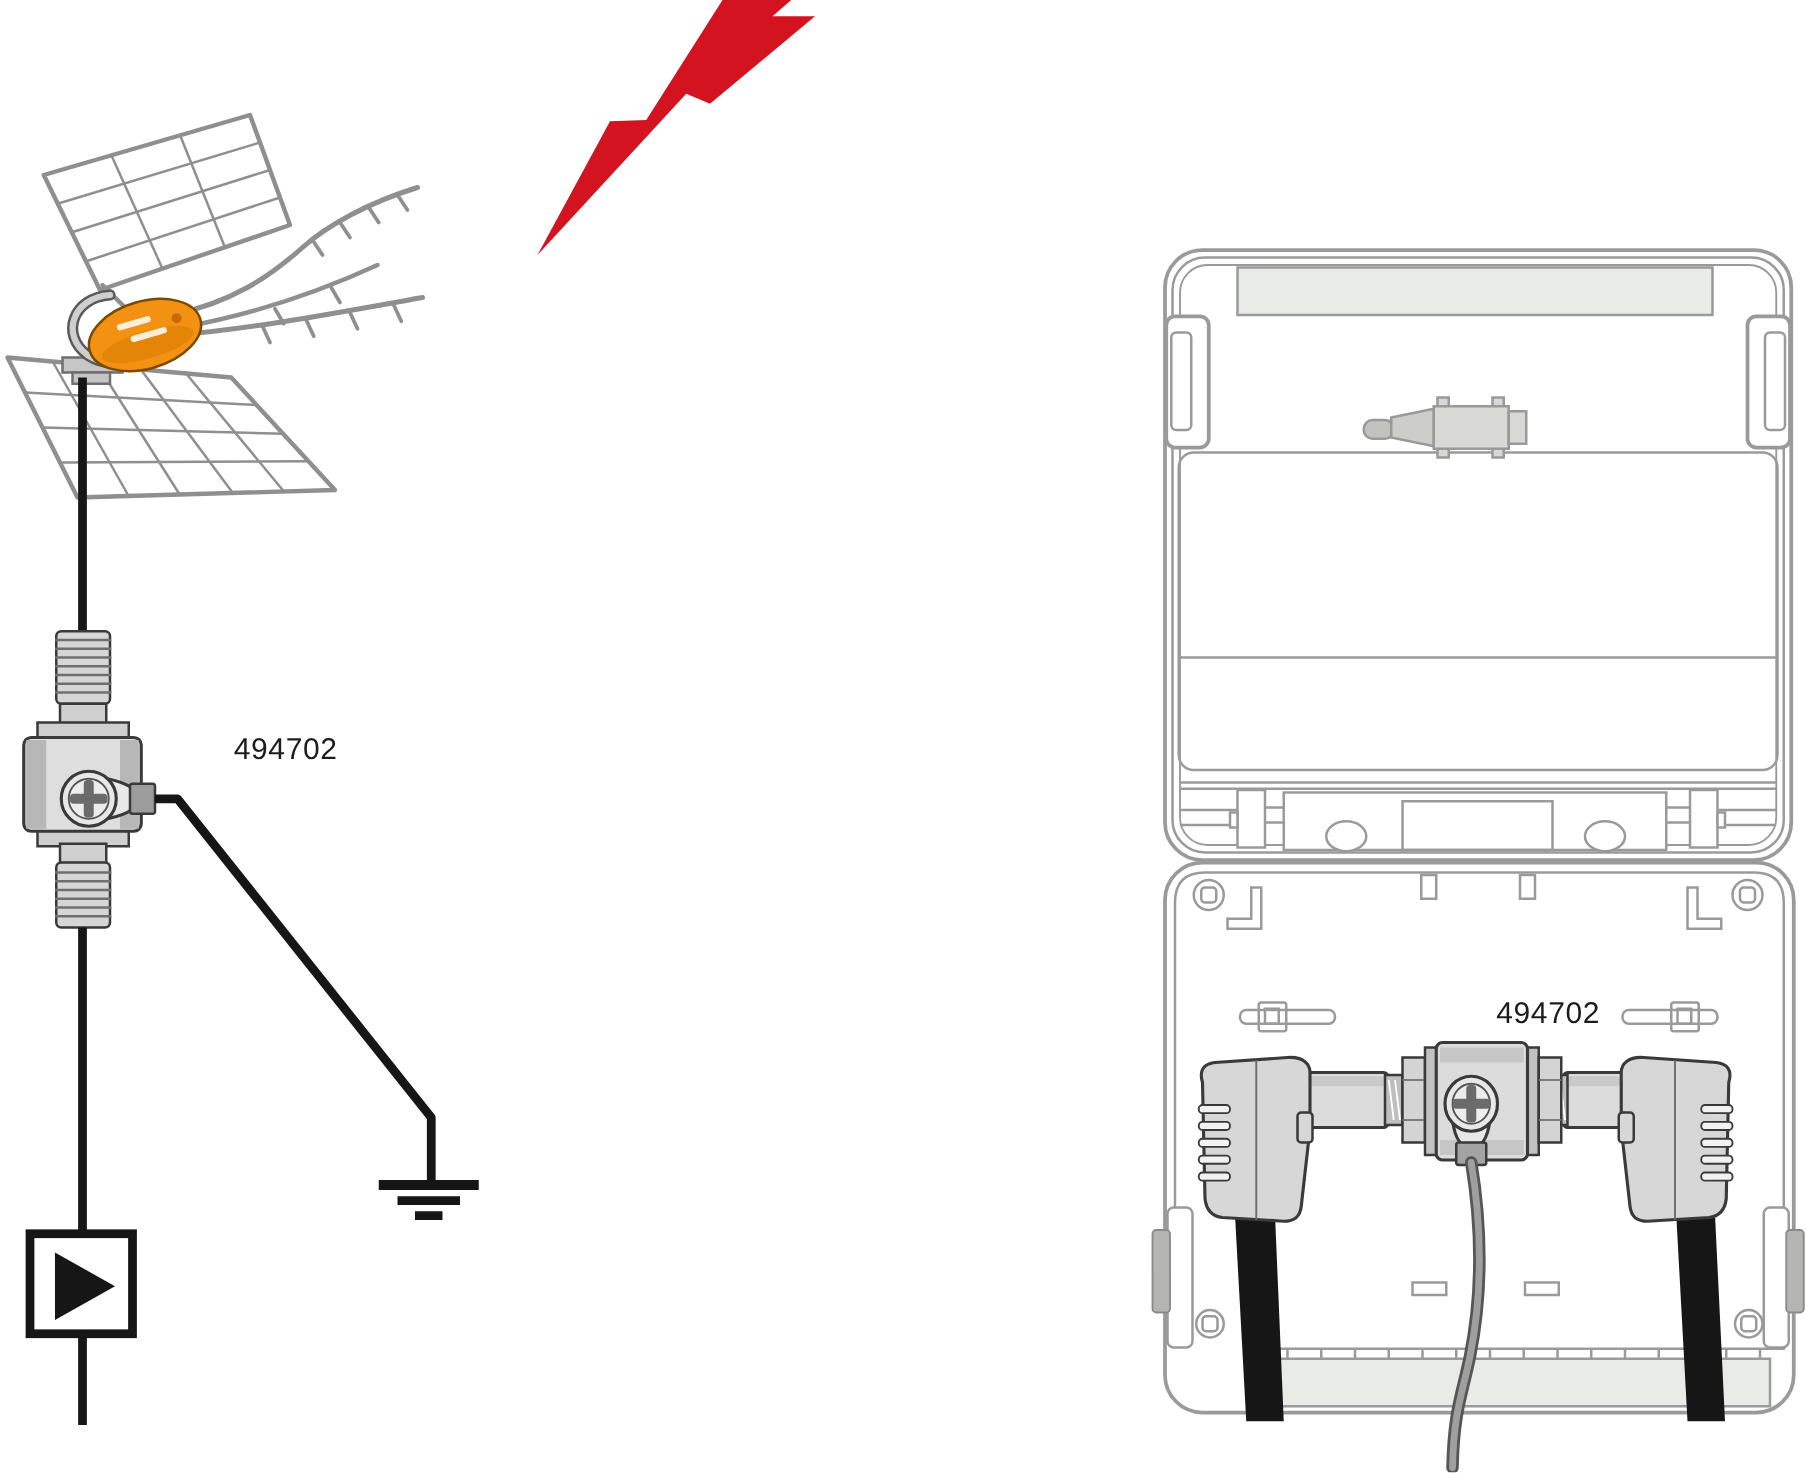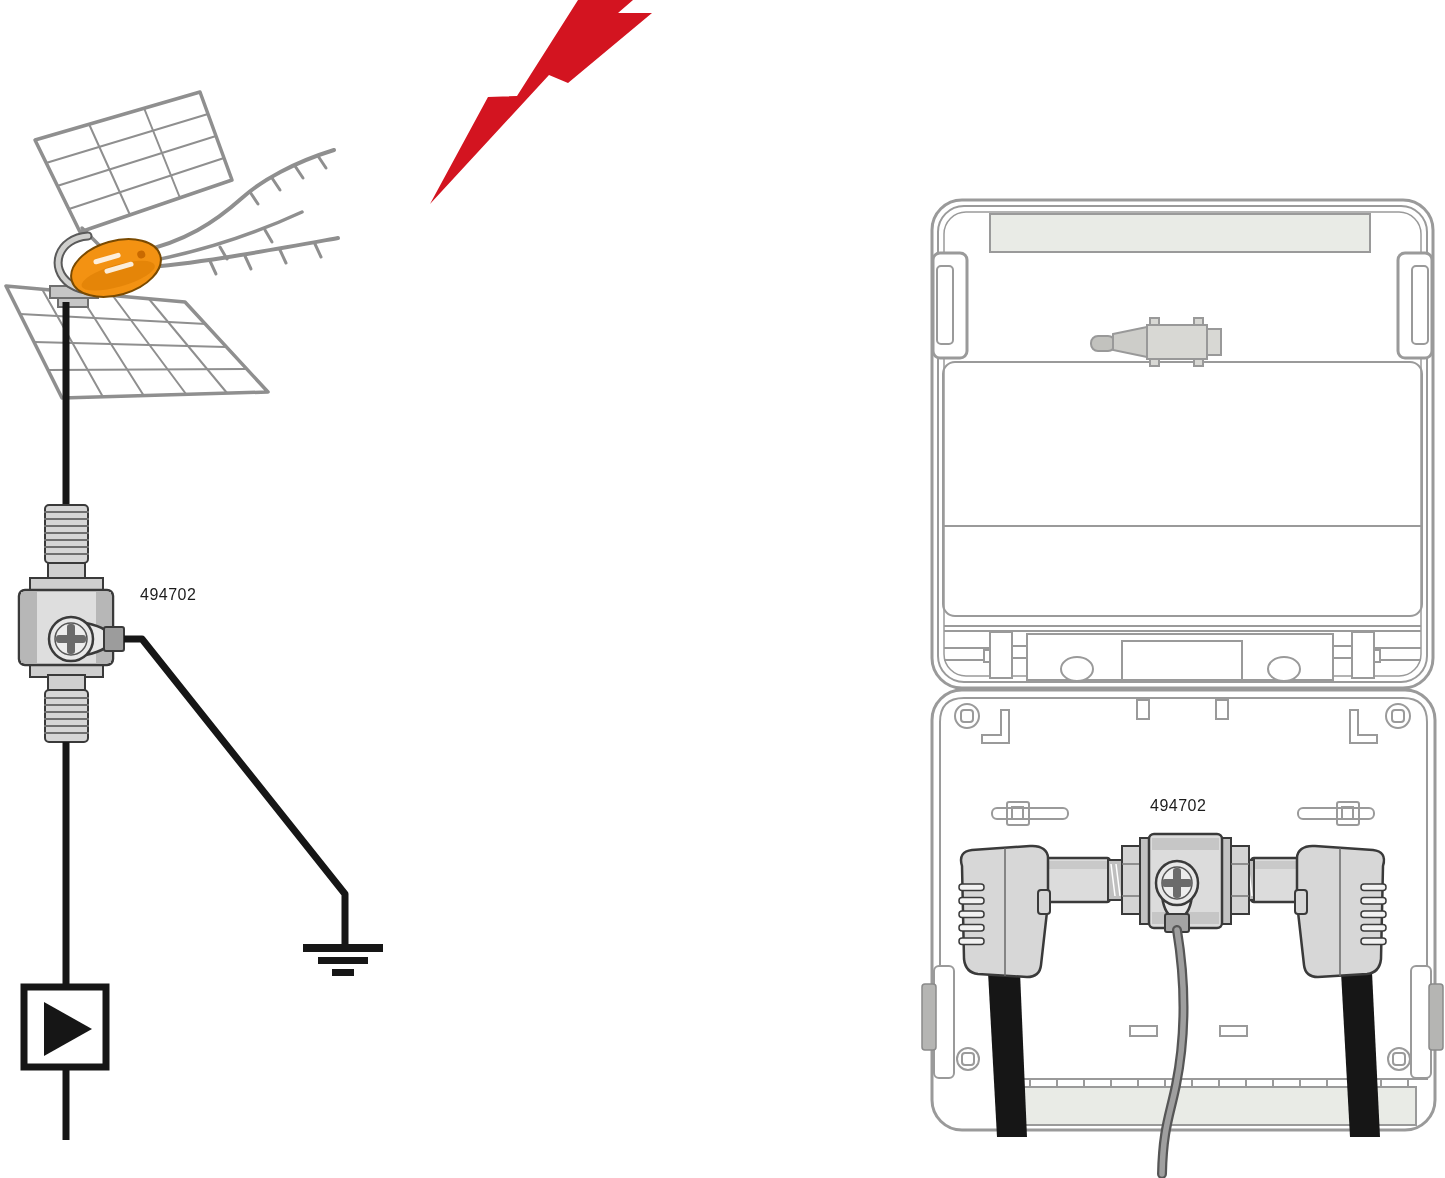--- a/index.html
+++ b/index.html
@@ -1,20 +1,20 @@
 <!DOCTYPE html>
 <html><head>
 <meta charset="utf-8">
 <style>
   html,body{margin:0;padding:0;background:#ffffff;}
   #stage{position:relative;width:1445px;height:1178px;background:#fff;overflow:hidden;
          font-family:"Liberation Sans", sans-serif;}
   #stage svg{position:absolute;left:0;top:0;}
-  .part-label{position:absolute;font-size:16px;color:#1c1c1c;letter-spacing:0.5px;
-              font-family:"Liberation Sans", sans-serif;}
+  .part-label{position:absolute;font-size:24px;color:#1c1c1c;letter-spacing:0.5px;
+              font-family:"Liberation Sans", sans-serif;margin-left:47px;}
   
   .enc{stroke:#9a9a9a;fill:#ffffff;}
   .enc-n{stroke:#9a9a9a;fill:none;}
   .enc-f{stroke:#9a9a9a;fill:#e9ebe6;}
   .dev{stroke:#3a3a3a;}
   .ant{stroke:#8f8f8f;fill:none;stroke-linecap:round;stroke-linejoin:round;}
 </style>
 </head>
 <body>
 

